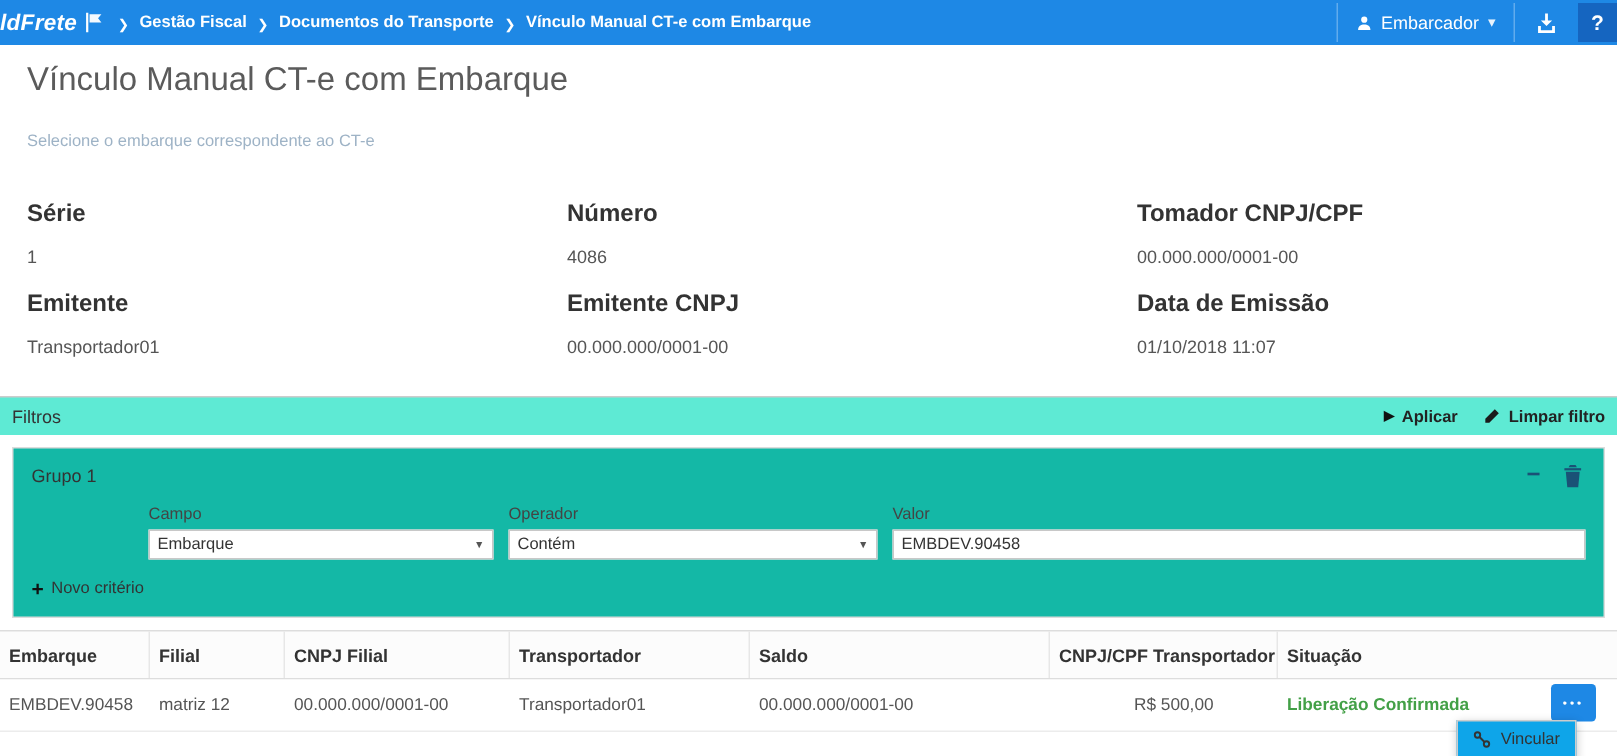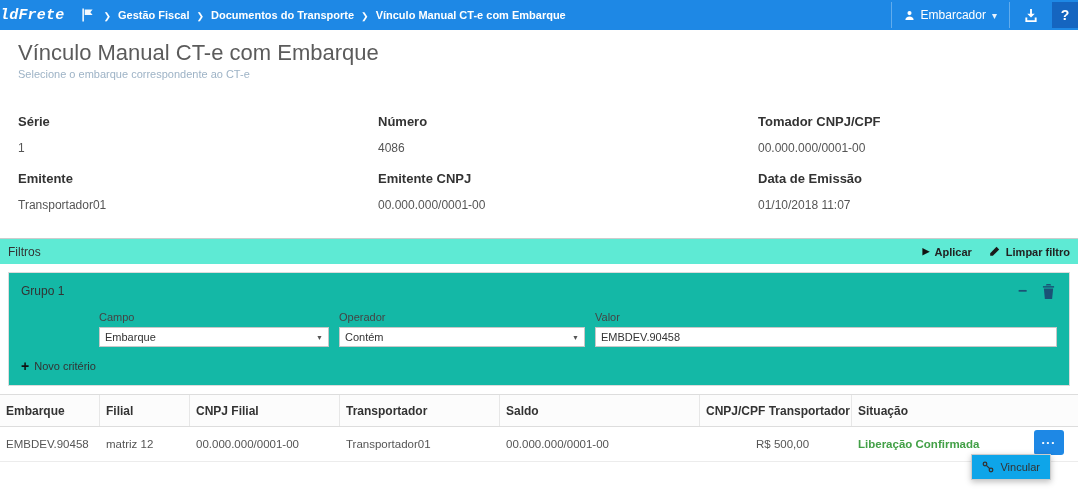--- a/index.html
+++ b/index.html
@@ -7,50 +7,50 @@
   .screen {
     width: 1078px; height: 504px; position: relative; overflow: hidden;
     background: #fff; font-family: "Liberation Sans", sans-serif;
   }
 
   
   .topbar {
     height: 30px; background: #1e88e5; color: #fff;
     display: flex; align-items: center;
   }
-  .logo { display: flex; align-items: center; gap: 17px; cursor: pointer; font-family: Liberation Mono, monospace; }
+  .logo { display: flex; align-items: center; gap: 5px; cursor: pointer; }
   .logo-text { font-size: 15px; font-weight: bold; font-style: italic; letter-spacing: .2px; }
   .breadcrumb { display: flex; align-items: center; gap: 7px; margin-left: 9px; }
   .bc-sep { font-size: 9px; line-height: 1; position: relative; top: 1px; }
   .bc-item { font-size: 11px; font-weight: bold; cursor: pointer; white-space: nowrap; }
   .topbar-right { margin-left: auto; display: flex; align-items: stretch; height: 26px; }
   .user-menu {
     display: flex; align-items: center; gap: 6px; padding: 0 12px;
     border-left: 1px solid rgba(255,255,255,.3); border-right: 1px solid rgba(255,255,255,.3);
     font-size: 12px; cursor: pointer;
   }
   .chev-down { font-size: 10px; opacity: .9; }
   .download-btn { padding: 0 13px; display: flex; align-items: center; cursor: pointer; }
   .help-btn {
     width: 26px; background: #1565c0; display: flex; align-items: center; justify-content: center;
     font-size: 14px; font-weight: bold; cursor: pointer;
   }
 
   
   .page-header { padding: 10px 0 0 18px; }
   .page-title { font-size: 22px; font-weight: 400; color: #5b5b5b; }
-  .page-subtitle { font-size: 11px; color: #9eb3c6; margin-top: 2px; }
+  .page-subtitle { font-size: 11px; color: #9eb3c6; margin-top: 22px; }
 
   
   .details {
     margin-top: 34px; padding-left: 18px;
     display: grid; grid-template-columns: 360px 380px 1fr;
   }
   .detail-field { margin-bottom: 16px; }
-  .detail-label { font-size: 13px; font-weight: bold; color: #333; margin-bottom: 12px; }
+  .detail-label { font-size: 16px; font-weight: bold; color: #333; margin-bottom: 12px; }
   .detail-value { font-size: 12px; color: #555; }
 
   
   .filters-bar {
     margin-top: 10px; height: 26px; background: #5eead4;
     border-top: 1px solid #ccc; display: flex; align-items: center; padding: 0 8px;
   }
   .filters-title { font-size: 12px; color: #333; }
   .filters-actions { margin-left: auto; display: flex; align-items: center; gap: 16px; }
   .filter-action { display: flex; align-items: center; gap: 5px; font-size: 11px; font-weight: 600; color: #222; cursor: pointer; }

